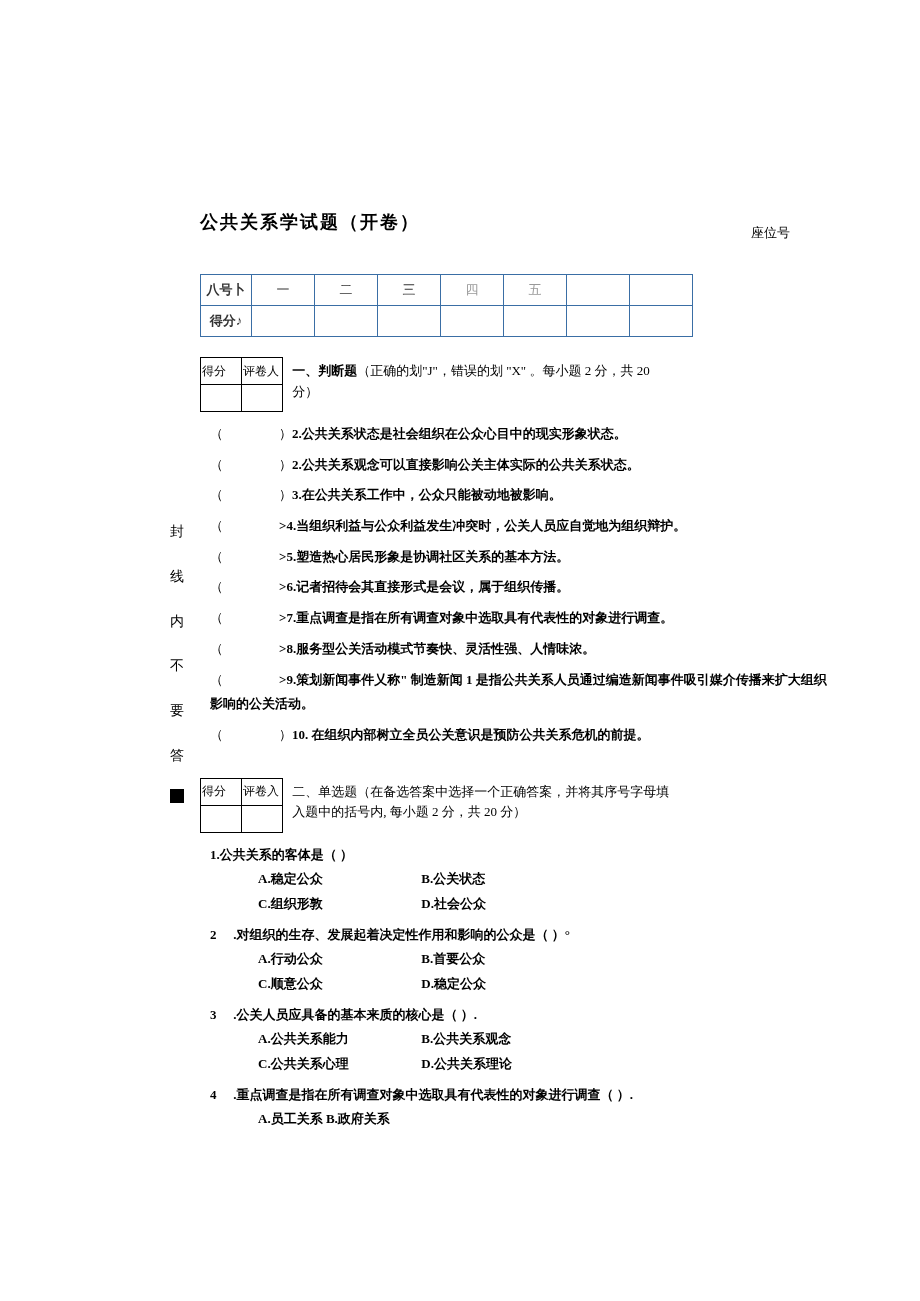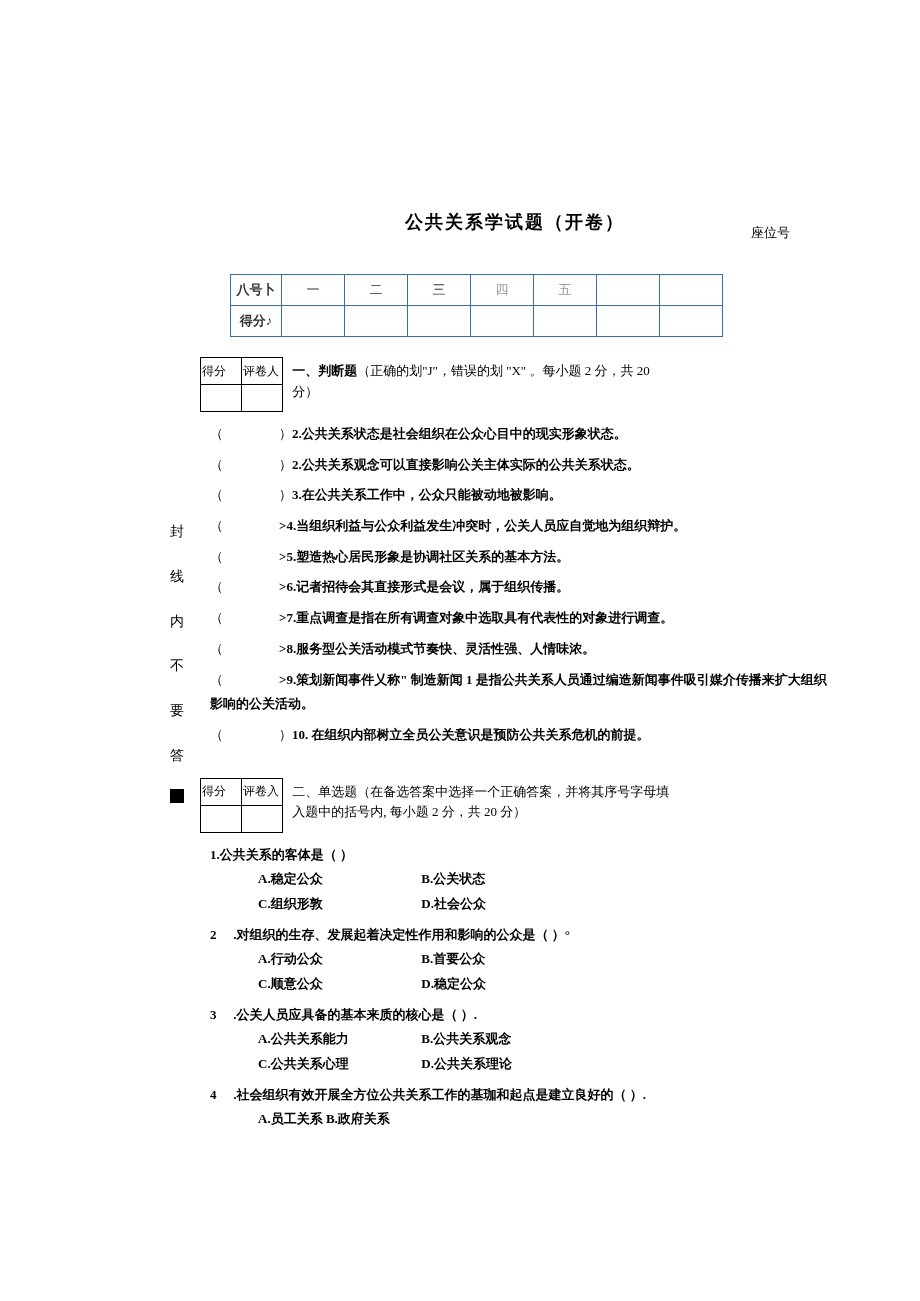--- a/index.html
+++ b/index.html
@@ -15,29 +15,27 @@
     padding: 210px 90px 60px 200px;
     position: relative;
   }
   .seat {
     position: absolute;
     top: 224px;
     right: 130px;
     font-size: 13px;
   }
   .title {
-    text-align: center;
     font-size: 18px;
     font-weight: bold;
     margin-bottom: 40px;
     letter-spacing: 2px;
   }
   table.score {
     border-collapse: collapse;
-    margin-left: 30px;
     margin-bottom: 20px;
   }
   table.score td, table.score th {
     border: 1px solid #3a6ea5;
     height: 28px;
     min-width: 60px;
     text-align: center;
     font-weight: normal;
     font-size: 13px;
     color: #333;
@@ -235,19 +233,19 @@
       <span><b>A.公共关系能力</b></span>
       <span><b>B.公共关系观念</b></span>
     </div>
     <div class="opts">
       <span><b>C.公共关系心理</b></span>
       <span><b>D.公共关系理论</b></span>
     </div>
   </div>
 
   <div class="q">
-    <b class="qn">4</b><b> .社会组织有效开展全方位公共关系工作的基珈和起点是建立良好的（        ）.</b>
+    <b class="qn">4</b><b> .重点调查是指在所有调查对象中选取具有代表性的对象进行调查（        ）.</b>
     <div class="opts">
       <span><b>A.员工关系 B.政府关系</b></span>
     </div>
   </div>
 
 </div>
 
 </body></html>

